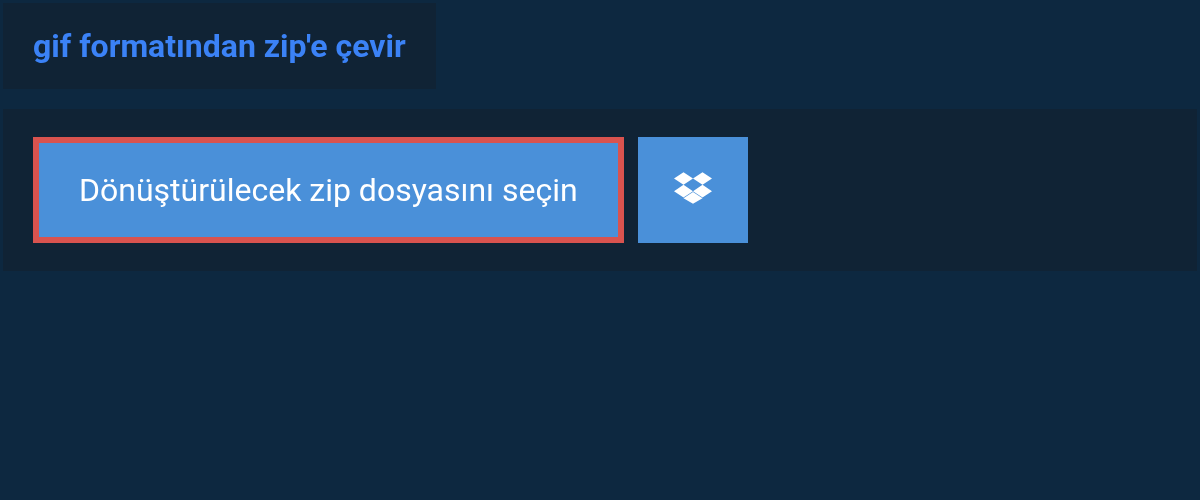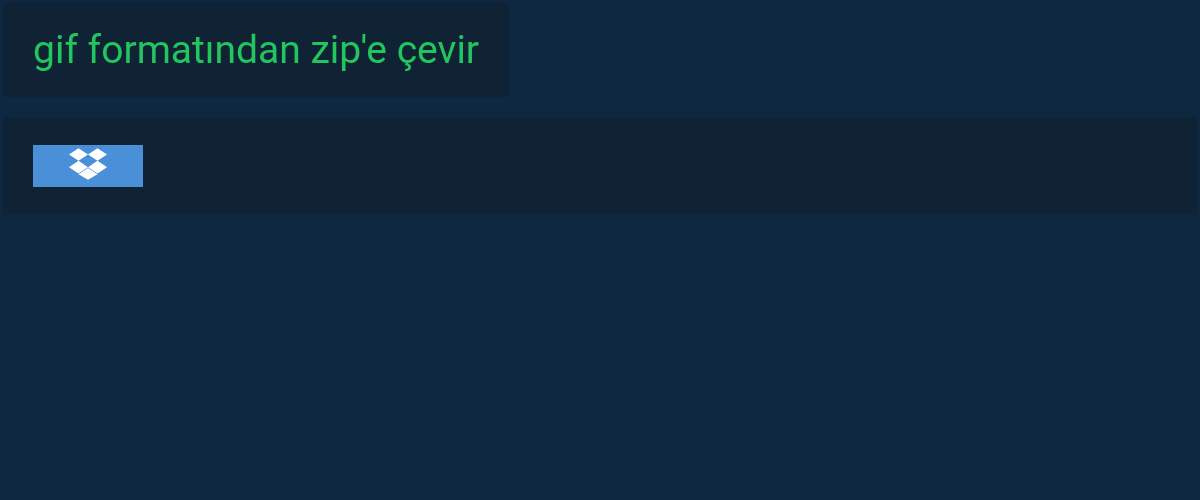--- a/index.html
+++ b/index.html
@@ -15,23 +15,23 @@
       overflow: hidden;
     }
     .header-tab {
       background-color: #102335;
       padding: 24px 30px;
       display: inline-block;
       margin-left: 3px;
       margin-top: 3px;
     }
     .header-tab-title {
-      color: #22c55e;
-      font-size: 39px;
-      font-weight: 400;
+      color: #3b82f6;
+      font-size: 32px;
+      font-weight: 700;
     }
     .content-panel {
       background-color: #102335;
       margin: 20px 3px 0 3px;
       padding: 28px 30px;
     }
     .button-row {
       display: flex;
       gap: 14px;
       align-items: stretch;
@@ -67,20 +67,23 @@
 <body>
 
 
 
 <div class="header-tab">
   <div class="header-tab-title">gif formatından zip'e çevir</div>
 </div>
 
 <div class="content-panel">
   <div class="button-row">
+    <div class="select-file-button">
+      <span>Dönüştürülecek zip dosyasını seçin</span>
+    </div>
     <div class="dropbox-button">
       <span>
         <svg class="dropbox-icon-svg" viewBox="0 0 24 24" xmlns="http://www.w3.org/2000/svg">
           <path d="M6 2L0 6l6 4-6 4 6 4 6-4 6 4 6-4-6-4 6-4-6-4-6 4-6-4zm6 4l6 4-6 4-6-4 6-4zm-6 12.5l6-4 6 4-6 3.5-6-3.5z"></path>
         </svg>
       </span>
     </div>
   </div>
 </div>
 

